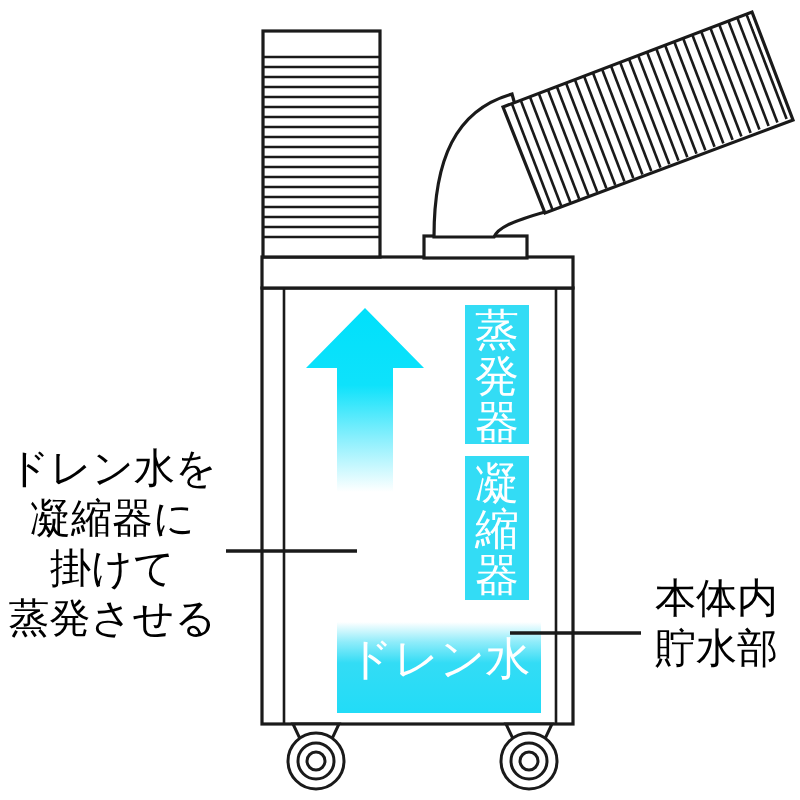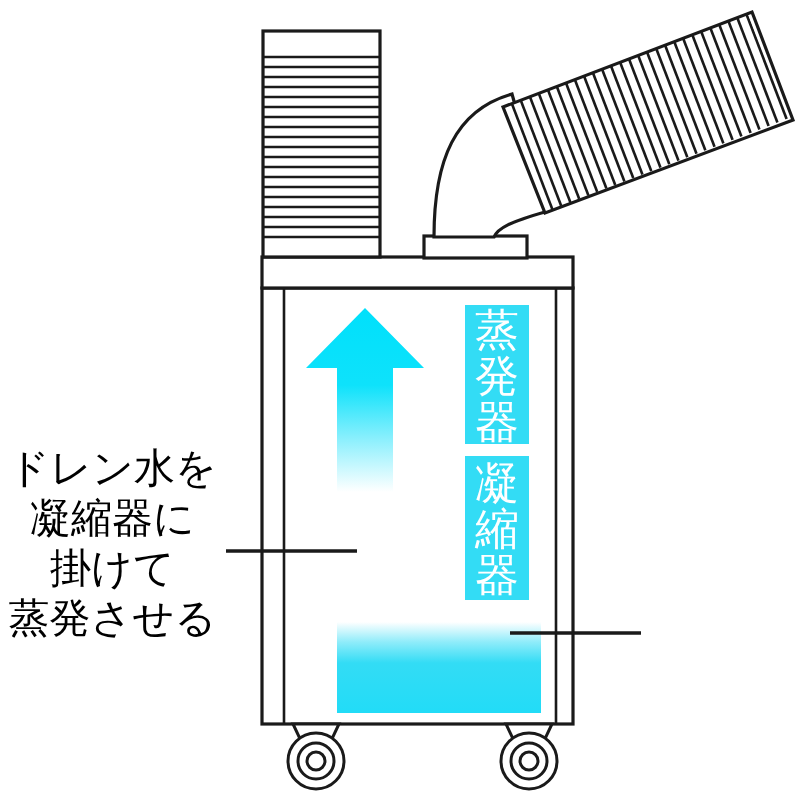--- a/index.html
+++ b/index.html
@@ -215,24 +215,27 @@
     </g>
   </svg>
 
   <div class="txt-layer">
 
     <div class="label" id="label-left">ドレン水を
 凝縮器に
 掛けて
 蒸発させる</div>
 
+    <div class="label" id="label-right">本体内
+貯水部</div>
 
     <div class="vbox-text" id="evap-text">蒸
 発
 器</div>
 
     <div class="vbox-text" id="cond-text">凝
 縮
 器</div>
 
+    <div id="drain-text">ドレン水</div>
 
   </div>
 </div>
 
 </body></html>

